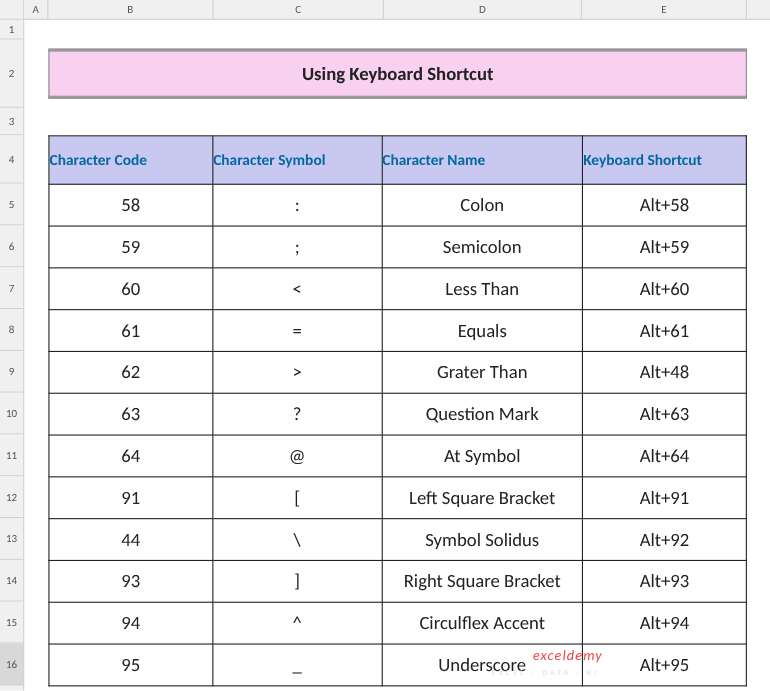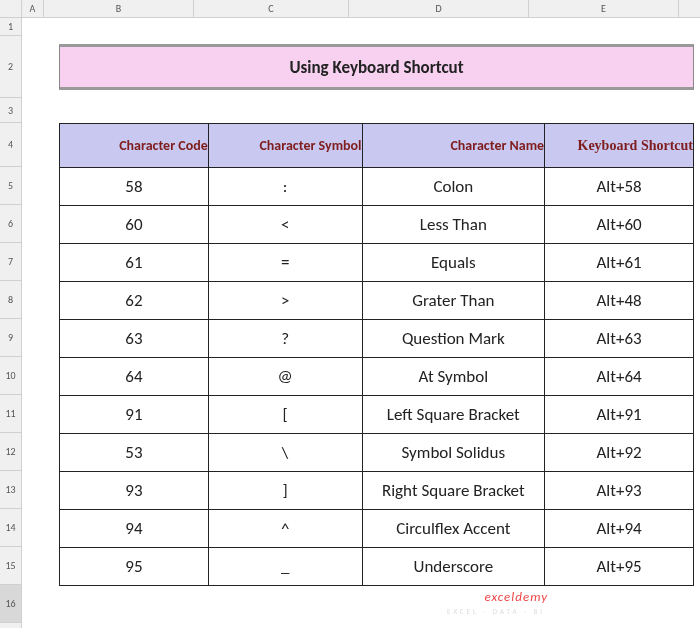--- a/index.html
+++ b/index.html
@@ -65,21 +65,21 @@
       justify-content: center;
     }
     .col-a { width: 22px; }
     .col-b { width: 150px; }
     .col-c { width: 155px; }
     .col-d { width: 180px; }
     .col-e { width: 150px; }
     .content {
       flex: 1;
       position: relative;
-      padding-left: 37px;
+      padding-left: 22px;
     }
     .spacer-1 { height: 18px; }
     .title-row {
       height: 62px;
       display: flex;
       align-items: center;
       padding: 8px 0;
     }
     .title-box {
       width: 635px;
@@ -99,35 +99,35 @@
     .data-table {
       width: 635px;
       border-collapse: collapse;
     }
     .data-table th {
       background: #c8c8f0;
       border: 1px solid #222;
       height: 44px;
       font-weight: bold;
       font-size: 14px;
-      text-align: right;
-      color: #7f1d1d;
+      text-align: left;
+      color: #0369a1;
     }
     .data-table td {
       border: 1px solid #222;
       height: 38px;
       font-size: 17px;
       text-align: center;
       color: #222;
       background: #fff;
     }
     .th-b { width: 150px; }
     .th-c { width: 155px; }
     .th-d { width: 184px; }
-    .th-e { width: 150px; font-family: Liberation Serif, serif; }
+    .th-e { width: 150px; }
     .watermark {
       position: absolute;
       bottom: 24px;
       right: 152px;
       font-size: 13px;
       color: #ef4444;
       font-style: italic;
       letter-spacing: 1px;
     }
     .watermark-sub {
@@ -190,20 +190,26 @@
           </tr>
         </thead>
         <tbody id="tbody">
             <tr>
               <td>58</td>
               <td>:</td>
               <td>Colon</td>
               <td>Alt+58</td>
             </tr>
             <tr>
+              <td>59</td>
+              <td>;</td>
+              <td>Semicolon</td>
+              <td>Alt+59</td>
+            </tr>
+            <tr>
               <td>60</td>
               <td>&lt;</td>
               <td>Less Than</td>
               <td>Alt+60</td>
             </tr>
             <tr>
               <td>61</td>
               <td>=</td>
               <td>Equals</td>
               <td>Alt+61</td>
@@ -226,21 +232,21 @@
               <td>At Symbol</td>
               <td>Alt+64</td>
             </tr>
             <tr>
               <td>91</td>
               <td>[</td>
               <td>Left Square Bracket</td>
               <td>Alt+91</td>
             </tr>
             <tr>
-              <td>53</td>
+              <td>44</td>
               <td>\</td>
               <td>Symbol Solidus</td>
               <td>Alt+92</td>
             </tr>
             <tr>
               <td>93</td>
               <td>]</td>
               <td>Right Square Bracket</td>
               <td>Alt+93</td>
             </tr>

